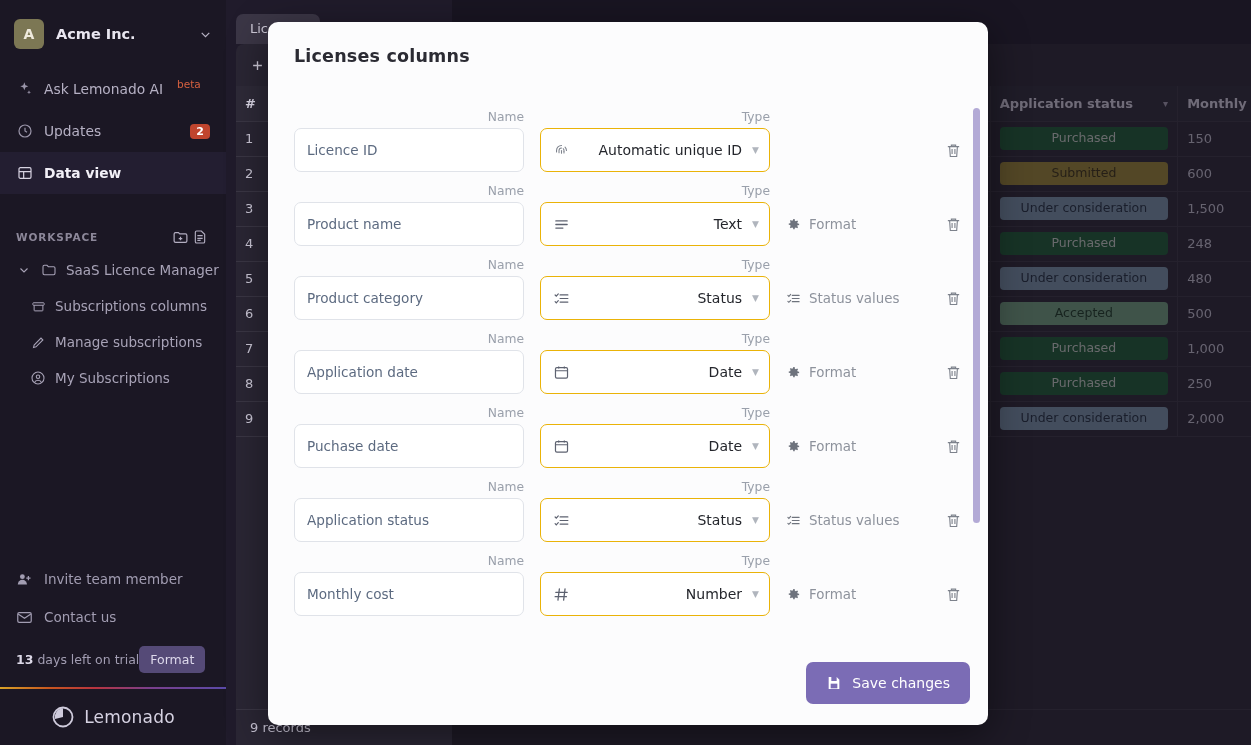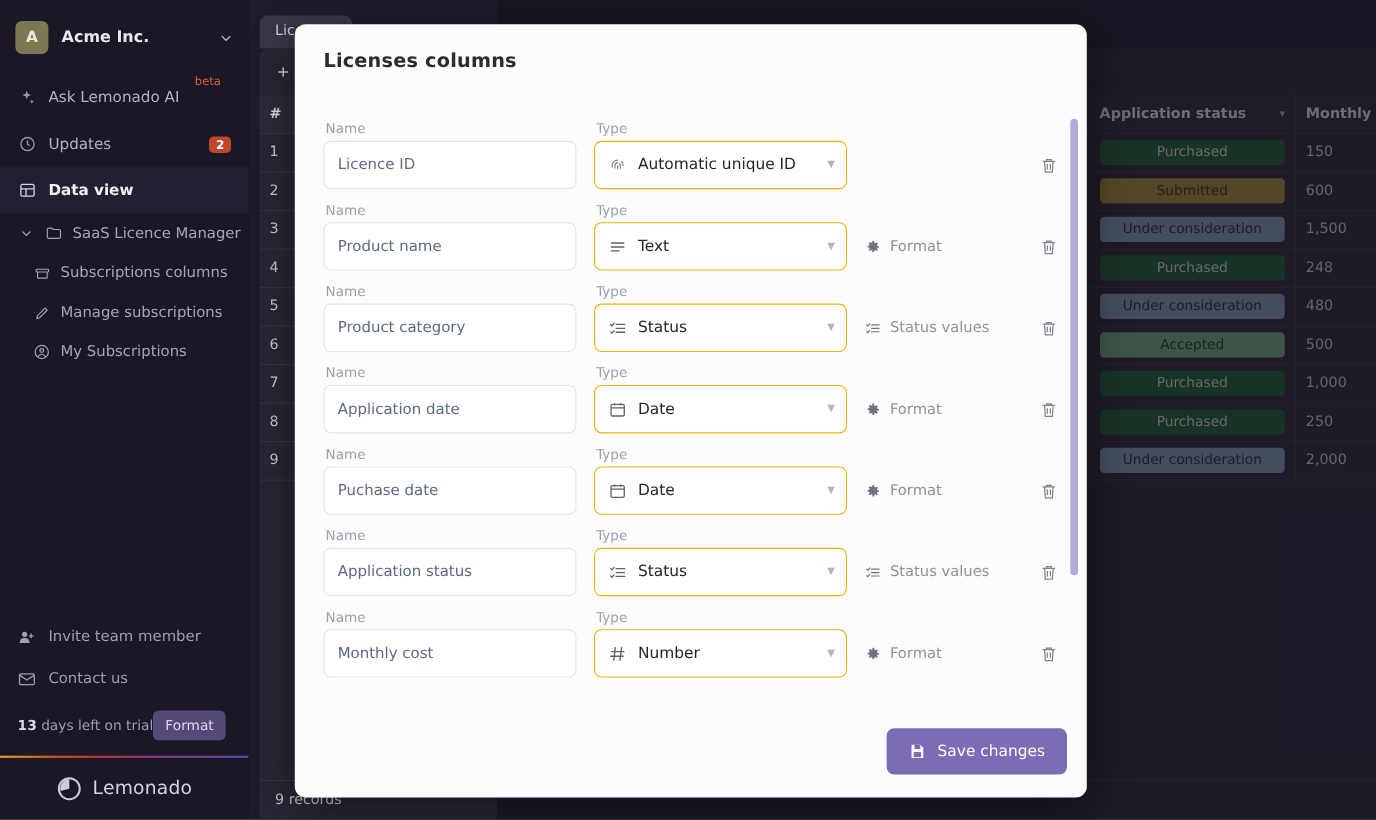--- a/index.html
+++ b/index.html
@@ -35,21 +35,21 @@
     display: flex; align-items: center; gap: 11px;
     height: 42px; padding: 0 16px;
     color: #b6b1c4; font-size: 13.8px;
     position: relative;
   }
   .nav-item.active { background: #231e31; color: #f2f0f7; font-weight: 600; }
   .nav-item.active::before {
     content:""; position:absolute; left:0; top:0; bottom:0; width:0;
   }
   .nav-item .ico { width: 17px; height: 17px; flex: none; display:flex; align-items:center; justify-content:center; }
-  .badge-beta { color: #d4603f; font-size: 10.5px; margin-left: 3px; align-self: flex-start; margin-top: 0; }
+  .badge-beta { color: #d4603f; font-size: 10.5px; margin-left: 3px; align-self: flex-start; margin-top: 10px; }
   .badge-count {
     margin-left: auto; background: #c0452e; color: #fff;
     font-size: 11px; font-weight: 600; border-radius: 4px;
     padding: 1px 6px;
   }
 
   .ws-head {
     display:flex; align-items:center;
     margin-top: 28px; padding: 0 16px; height: 30px;
     color:#8c8799; font-size: 10.5px; letter-spacing: .9px; font-weight: 600;
@@ -151,21 +151,21 @@
   .modal-title {
     padding: 24px 0 0 26px;
     font-size: 17.5px; color:#2b2b33; font-weight:600; letter-spacing:.2px;
   }
   .modal-body {
     position:absolute; left:0; right:0; top:72px; bottom:84px;
     overflow:hidden; padding-top: 16px;
   }
   .field-row {
     display:flex; align-items:flex-end; gap:16px;
-    padding: 0 26px; margin-bottom: 12px;
+    padding: 0 26px; margin-bottom: 12px; text-align: right;
   }
   .fld { display:flex; flex-direction:column; gap:4px; }
   .fld-label { font-size:12.3px; color:#9aa0ab; padding-left:2px; }
   .fld.name { width: 230px; }
   .fld.type { width: 230px; }
   .inp {
     height: 44px; border:1px solid #e0e3e9; border-radius:7px;
     background:#fff; display:flex; align-items:center;
     padding: 0 12px; font-size:13.6px; color:#5c6a80;
   }
@@ -243,20 +243,36 @@
     <div class="nav-item active">
       <span class="ico">
         <svg width="16" height="16" viewBox="0 0 24 24" fill="none" stroke="#d7d3e2" stroke-width="1.8">
             <rect x="3" y="4" width="18" height="16" rx="2"></rect>
             <path d="M3 10h18M10 10v10"></path>
           </svg>
       </span>
       <span>Data view</span>
     </div>
 
+    <div class="ws-head">
+      <span>WORKSPACE</span>
+      <span class="sp"></span>
+      <span class="ico">
+        <svg width="17" height="17" viewBox="0 0 24 24" fill="none" stroke="#b3aec1" stroke-width="1.7">
+            <path d="M3 7a2 2 0 012-2h4l2 2h8a2 2 0 012 2v8a2 2 0 01-2 2H5a2 2 0 01-2-2z"></path>
+            <path d="M12 11v5M9.5 13.5h5"></path>
+          </svg>
+      </span>
+      <span class="ico">
+        <svg width="16" height="16" viewBox="0 0 24 24" fill="none" stroke="#b3aec1" stroke-width="1.7">
+            <path d="M14 3H7a2 2 0 00-2 2v14a2 2 0 002 2h10a2 2 0 002-2V8z"></path>
+            <path d="M8 10h8M8 14h8M8 17h5"></path>
+          </svg>
+      </span>
+    </div>
 
     <div class="tree-item">
       <span class="ico">
         <svg width="12" height="12" viewBox="0 0 24 24" fill="none" stroke="#a8a3b7" stroke-width="2.2">
             <path d="M5 9l7 7 7-7"></path>
           </svg>
       </span>
       <span class="ico">
         <svg width="16" height="16" viewBox="0 0 24 24" fill="none" stroke="#a8a3b7" stroke-width="1.6">
             <path d="M3 7a2 2 0 012-2h4l2 2h8a2 2 0 012 2v8a2 2 0 01-2 2H5a2 2 0 01-2-2z"></path>

